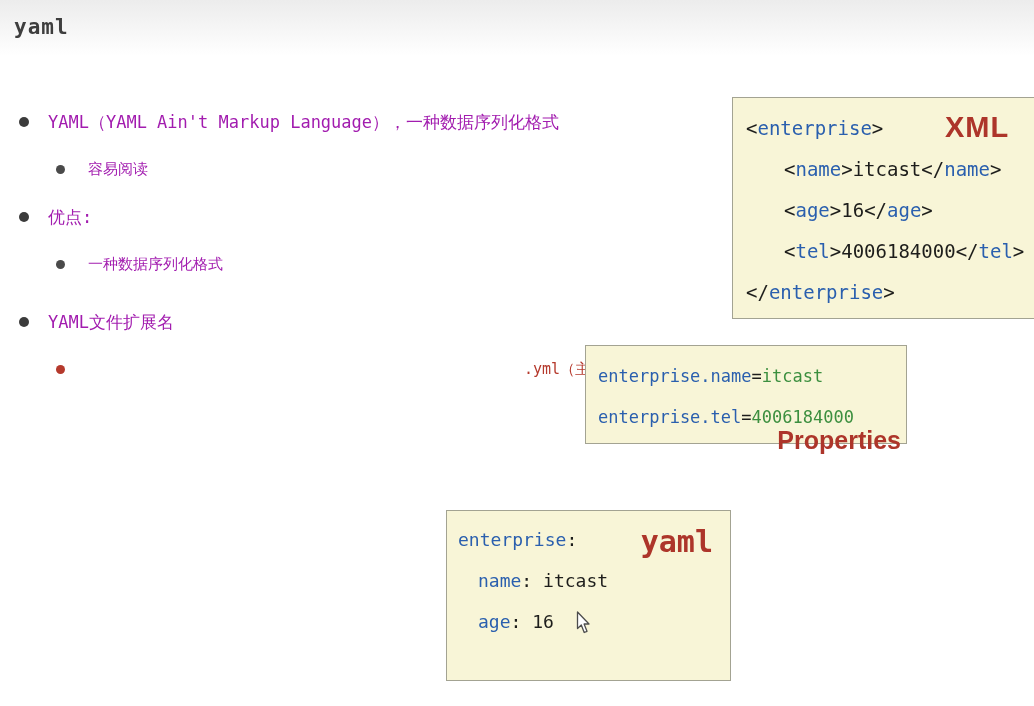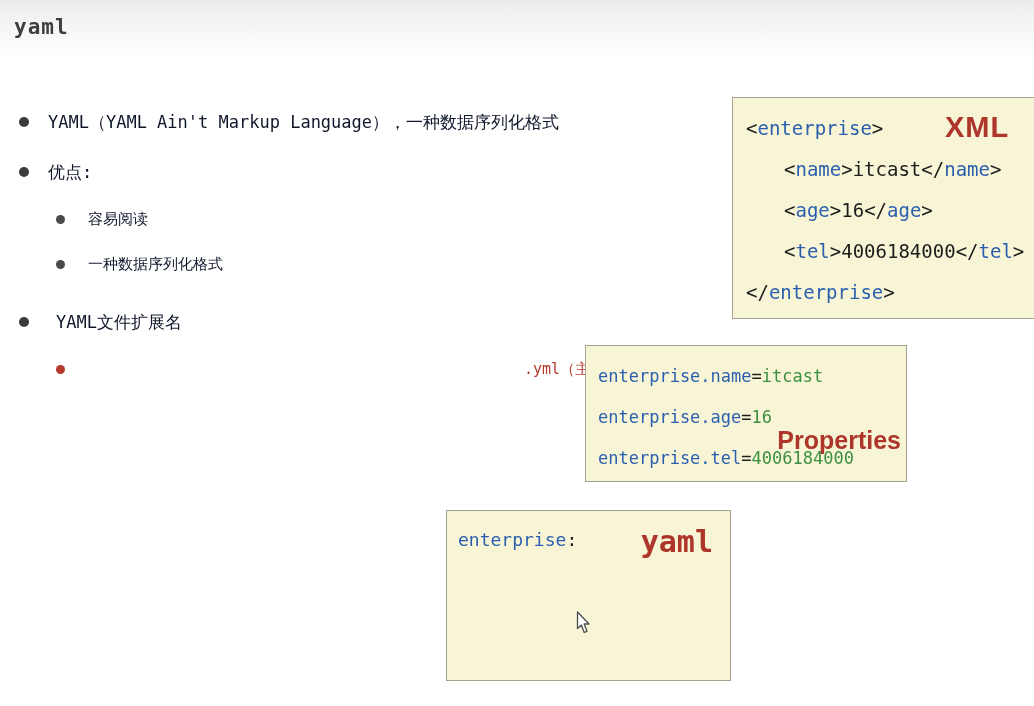--- a/index.html
+++ b/index.html
@@ -32,43 +32,43 @@
   }
   .bullet-list {
     position: absolute;
     left: 0;
     top: 97px;
     width: 620px;
   }
   .bullet-row {
     display: flex;
     align-items: center;
-    color: #0f172a;
+    color: #a21caf;
   }
   .bullet-row.l1 { height: 50px; padding-left: 19px; font-size: 17px; }
   .bullet-row.l2 { height: 45px; padding-left: 56px; font-size: 15px; }
-  .bullet-row.mt { margin-top: 10px; gap: 8px; }
+  .bullet-row.mt { margin-top: 10px; }
   .dot {
     border-radius: 50%;
     background: #3b3b3b;
     flex: 0 0 auto;
   }
   .l1 .dot { width: 10px; height: 10px; margin-right: 19px; }
   .l2 .dot { width: 9px;  height: 9px;  margin-right: 23px; background: #4a4a4a; }
   .bullet-row.hl { color: var(--highlight-red); font-weight: normal; justify-content: space-between; }
   .bullet-row.hl .dot { background: var(--highlight-red); }
 
   .code-box {
     position: absolute;
     background: var(--box-bg);
     border: 1px solid var(--box-border);
     box-sizing: border-box;
   }
   #box-xml        { left: 732px; top: 97px;  width: 312px; height: 222px; }
-  #box-properties { left: 585px; top: 345px; width: 322px; height: 137px; }
+  #box-properties { left: 585px; top: 345px; width: 322px; height: 99px; }
   #box-yaml       { left: 446px; top: 510px; width: 285px; height: 171px; }
 
   .code-lines { position: absolute; left: 0; top: 0; right: 0; }
   #box-xml .code-lines        { padding: 10px 0 0 13px; font-size: 19px; }
   #box-properties .code-lines { padding: 10px 0 0 12px; font-size: 17px; }
   #box-yaml .code-lines       { padding: 8px  0 0 11px; font-size: 18px; }
   .code-line { line-height: 41px; white-space: pre; }
   #box-xml  .code-line.ind1 { padding-left: 38px; }
   #box-yaml .code-line.ind1 { padding-left: 20px; }
 
@@ -111,27 +111,27 @@
 
 <div class="top-gradient"></div>
 
 <div class="page-title">yaml</div>
 
 <div class="bullet-list">
     <div class="bullet-row l1">
       <span class="dot"></span>
       <span>YAML（YAML Ain't Markup Language），一种数据序列化格式</span>
     </div>
+    <div class="bullet-row l2">
+      <span class="dot"></span>
+      <span>容易阅读</span>
+    </div>
     <div class="bullet-row l1">
       <span class="dot"></span>
       <span>优点:</span>
-    </div>
-    <div class="bullet-row l2">
-      <span class="dot"></span>
-      <span>容易阅读</span>
     </div>
     <div class="bullet-row l2">
       <span class="dot"></span>
       <span>一种数据序列化格式</span>
     </div>
     <div class="bullet-row l1 mt">
       <span class="dot"></span>
       <span>YAML文件扩展名</span>
     </div>
     <div class="bullet-row l2 hl">
@@ -147,28 +147,29 @@
       <div class="code-line ind1"><span class="tok-dark">&lt;</span><span class="tok-blue">age</span><span class="tok-dark">&gt;</span><span class="tok-dark">16</span><span class="tok-dark">&lt;/</span><span class="tok-blue">age</span><span class="tok-dark">&gt;</span></div>
       <div class="code-line ind1"><span class="tok-dark">&lt;</span><span class="tok-blue">tel</span><span class="tok-dark">&gt;</span><span class="tok-dark">4006184000</span><span class="tok-dark">&lt;/</span><span class="tok-blue">tel</span><span class="tok-dark">&gt;</span></div>
       <div class="code-line ind0"><span class="tok-dark">&lt;/</span><span class="tok-blue">enterprise</span><span class="tok-dark">&gt;</span></div>
     </div>
   <div class="box-label">XML</div>
 </div>
 
 <div class="code-box" id="box-properties">
   <div class="code-lines">
       <div class="code-line ind0"><span class="tok-blue">enterprise.name</span><span class="tok-dark">=</span><span class="tok-green">itcast</span></div>
-      <div class="code-line ind0"><span class="tok-blue">enterprise.age</span><span class="tok-dark">=</span><span class="tok-green">16</span></div>
       <div class="code-line ind0"><span class="tok-blue">enterprise.tel</span><span class="tok-dark">=</span><span class="tok-green">4006184000</span></div>
     </div>
   <div class="box-label">Properties</div>
 </div>
 
 <div class="code-box" id="box-yaml">
   <div class="code-lines">
       <div class="code-line ind0"><span class="tok-blue">enterprise</span><span class="tok-dark">:</span></div>
+      <div class="code-line ind1"><span class="tok-blue">name</span><span class="tok-dark">:</span><span class="tok-dark"> itcast</span></div>
+      <div class="code-line ind1"><span class="tok-blue">age</span><span class="tok-dark">:</span><span class="tok-dark"> 16</span></div>
     </div>
   <div class="box-label">yaml</div>
 </div>
 
 <svg class="mouse-cursor" viewBox="0 0 17 23">
   <polygon points="1.5,1 1.5,17.5 5.3,14 8.2,21.5 11,20.3 8.1,13 13,13" fill="#ffffff" stroke="#4d4d4d" stroke-width="1.3" stroke-linejoin="round"></polygon>
 </svg>
 
 </body></html>

